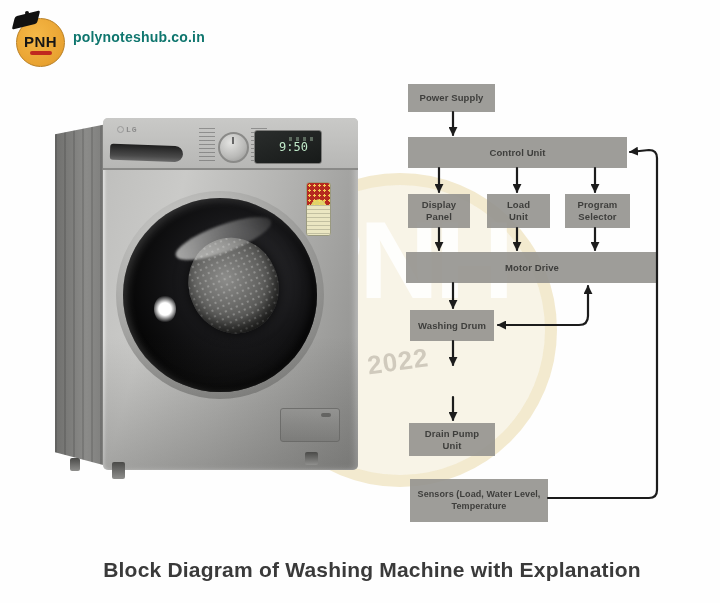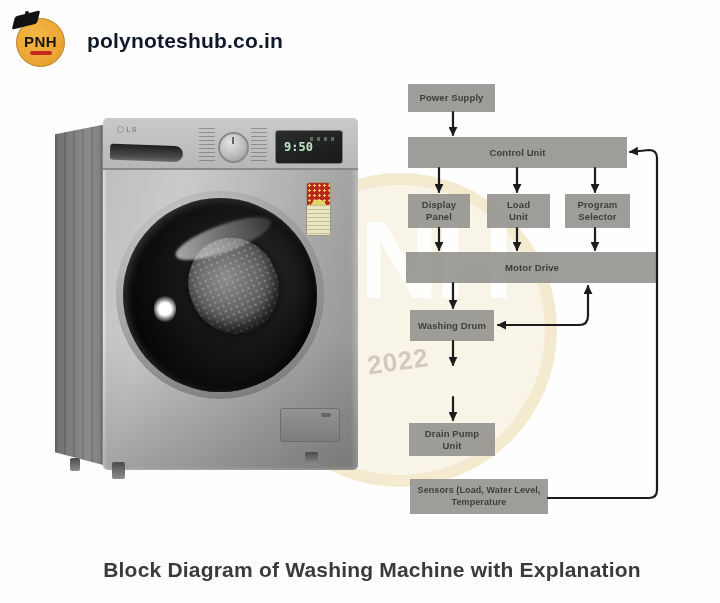--- a/index.html
+++ b/index.html
@@ -10,21 +10,21 @@
 
   
   .logo{position:absolute;left:16px;top:18px;width:47px;height:47px;border-radius:50%;
     background:radial-gradient(circle at 40% 35%,#f5b847,#e9a331 70%,#d8922a);
     border:1.5px solid #b97f22;z-index:6;display:flex;align-items:center;justify-content:center;flex-direction:column;}
   .logo .pnh{font-size:15px;font-weight:800;color:#161616;letter-spacing:.5px;line-height:1;margin-top:4px;}
   .logo .ribbon{width:22px;height:4px;background:#c0291f;border-radius:2px;margin-top:2px;}
   .cap{position:absolute;left:-4px;top:-5px;width:26px;height:12px;background:#111;
     transform:rotate(-14deg) skewX(-28deg);border-radius:2px;z-index:7;}
   .cap-btn{position:absolute;left:8px;top:-8px;width:4px;height:4px;background:#111;border-radius:50%;z-index:8;}
-  .site-name{position:absolute;left:73px;top:29px;font-size:21px;font-weight:700;color:#0f172a;z-index:6;letter-spacing:.2px;margin-left:14px;}
+  .site-name{position:absolute;left:73px;top:29px;font-size:14px;font-weight:700;color:#0f766e;z-index:6;letter-spacing:.2px;}
 
   
   .wm-disc{position:absolute;left:243px;top:173px;width:314px;height:314px;border-radius:50%;
     background:rgba(243,235,212,.55);border:12px solid rgba(239,226,188,.55);box-sizing:border-box;z-index:0;}
   .wm-text{position:absolute;left:255px;top:205px;width:290px;text-align:center;font-size:110px;font-weight:800;
     color:rgba(255,255,255,.85);letter-spacing:-4px;z-index:1;line-height:1;}
   .wm-tag{position:absolute;left:285px;top:352px;font-size:26px;font-weight:600;color:rgba(197,191,179,.8);
     transform:rotate(-8deg);z-index:1;letter-spacing:1px;}
 
   
@@ -46,24 +46,24 @@
     vertical-align:middle;margin-right:2px;box-sizing:border-box;}
   .m-drawer{position:absolute;left:7px;top:27px;width:73px;height:16px;border-radius:4px 10px 10px 4px;
     background:linear-gradient(180deg,#1f1f1f,#4a4a4a 70%,#6a6a6a);transform:rotate(2deg);}
   .m-ticks{position:absolute;top:10px;width:16px;height:34px;
     background:repeating-linear-gradient(180deg,rgba(90,90,90,.5) 0 1px,transparent 1px 4px);}
   .m-ticks.t1{left:96px;} .m-ticks.t2{left:148px;}
   .m-dial{position:absolute;left:115px;top:14px;width:31px;height:31px;border-radius:50%;
     background:radial-gradient(circle at 38% 32%,#e3e3e1,#b9b9b7 60%,#8f8f8d);
     border:2px solid #8a8a88;box-sizing:border-box;}
   .m-dial:after{content:"";position:absolute;left:46%;top:3px;width:2px;height:7px;background:#666;}
-  .m-display{position:absolute;left:172px;top:12px;width:68px;height:34px;border-radius:3px;
+  .m-display{position:absolute;left:151px;top:12px;width:68px;height:34px;border-radius:3px;
     background:linear-gradient(160deg,#2a2d2c,#171a19);border:1px solid #7c7c7a;box-sizing:border-box;
-    color:#bfe8c8;font-size:12px;font-weight:700;font-family:"DejaVu Sans Mono",monospace;
-    display:flex;align-items:center;padding-left:8px;}
+    color:#bfe8c8;font-size:12px;font-weight:400;font-family:"DejaVu Sans Mono",monospace;
+    display:flex;align-items:center;padding-left:24px;}
   .m-display .dots{position:absolute;right:6px;top:6px;width:26px;height:4px;
     background:repeating-linear-gradient(90deg,#5c6a5e 0 3px,transparent 3px 7px);}
   .m-door-outer{position:absolute;left:13px;top:73px;width:208px;height:208px;border-radius:50%;
     background:radial-gradient(circle at 35% 30%,#d8d8d6,#9e9e9c 55%,#6f6f6d);}
   .m-door-glass{position:absolute;left:7px;top:7px;right:7px;bottom:7px;border-radius:50%;
     background:radial-gradient(circle at 60% 42%,#3c3c40 0%,#161618 40%,#050505 72%,#000 100%);
     box-shadow:inset 4px 2px 8px rgba(255,255,255,.18), inset -4px -4px 10px rgba(0,0,0,.8);overflow:hidden;}
   .m-drum{position:absolute;left:34%;top:20%;width:46%;height:50%;border-radius:50%;
     transform:rotate(-24deg);
     background:radial-gradient(circle at 45% 40%,#8d8d8b,#5a5a58 55%,#2c2c2a 85%);
@@ -174,21 +174,21 @@
   <div class="dbox" style="left:406px;top:252px;width:252px;height:31px">
       <span>Motor Drive</span>
     </div>
   <div class="dbox" style="left:410px;top:310px;width:84px;height:31px">
       <span>Washing Drum</span>
     </div>
   <div class="dbox" style="left:409px;top:423px;width:86px;height:33px">
       <span>Drain Pump</span>
       <span>Unit</span>
     </div>
-  <div class="dbox" style="left:410px;top:479px;width:138px;height:35px;font-size:9px">
+  <div class="dbox" style="left:410px;top:479px;width:138px;height:43px;font-size:9px">
       <span>Sensors (Load, Water Level,</span>
       <span>Temperature</span>
     </div>
 
   <svg id="arrows" width="720" height="603" viewBox="0 0 720 603">
     <defs>
       <marker id="ah" viewBox="0 0 10 10" refX="9" refY="5" markerWidth="9" markerHeight="9" markerUnits="userSpaceOnUse" orient="auto-start-reverse">
         <path d="M0,0 L10,5 L0,10 z" fill="#1c1c1c"></path>
       </marker>
     </defs>

